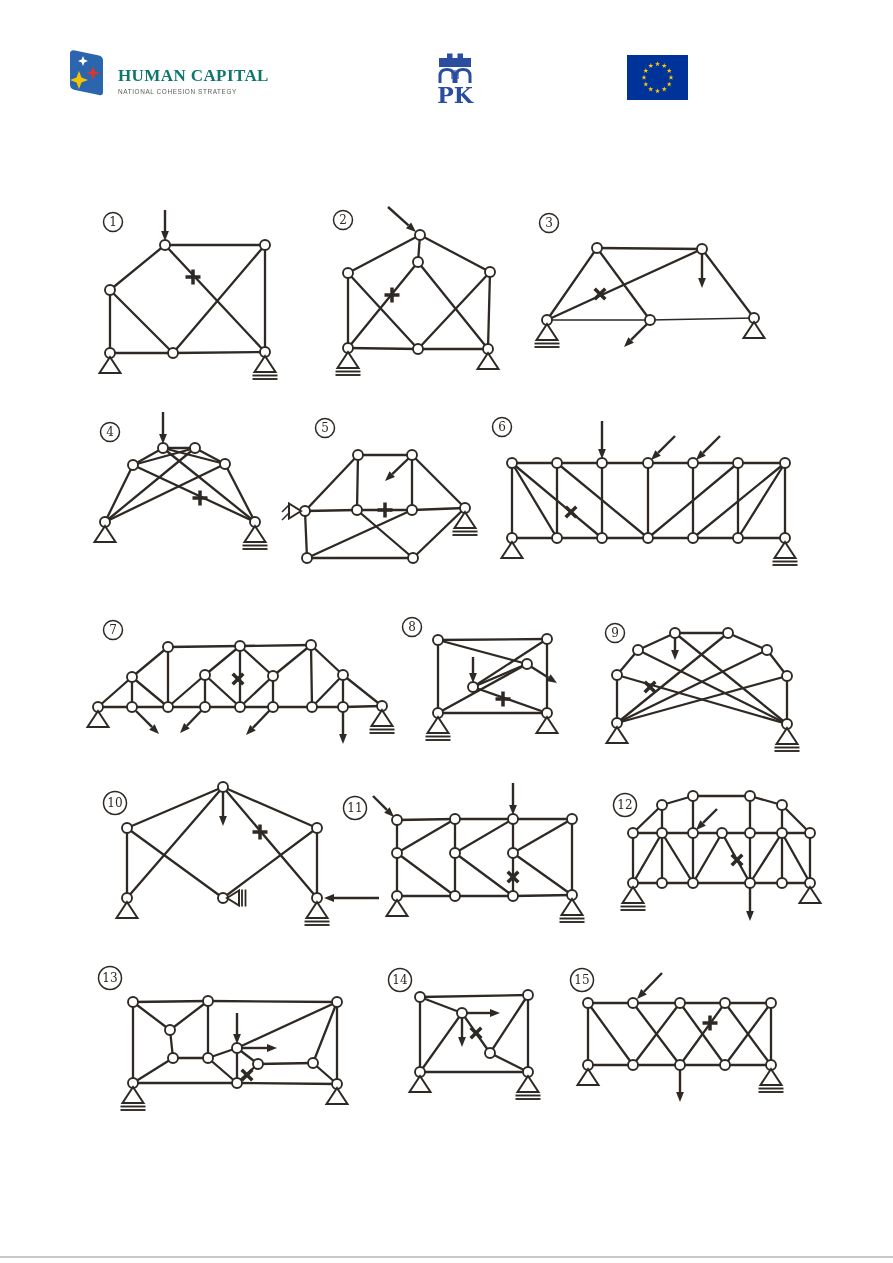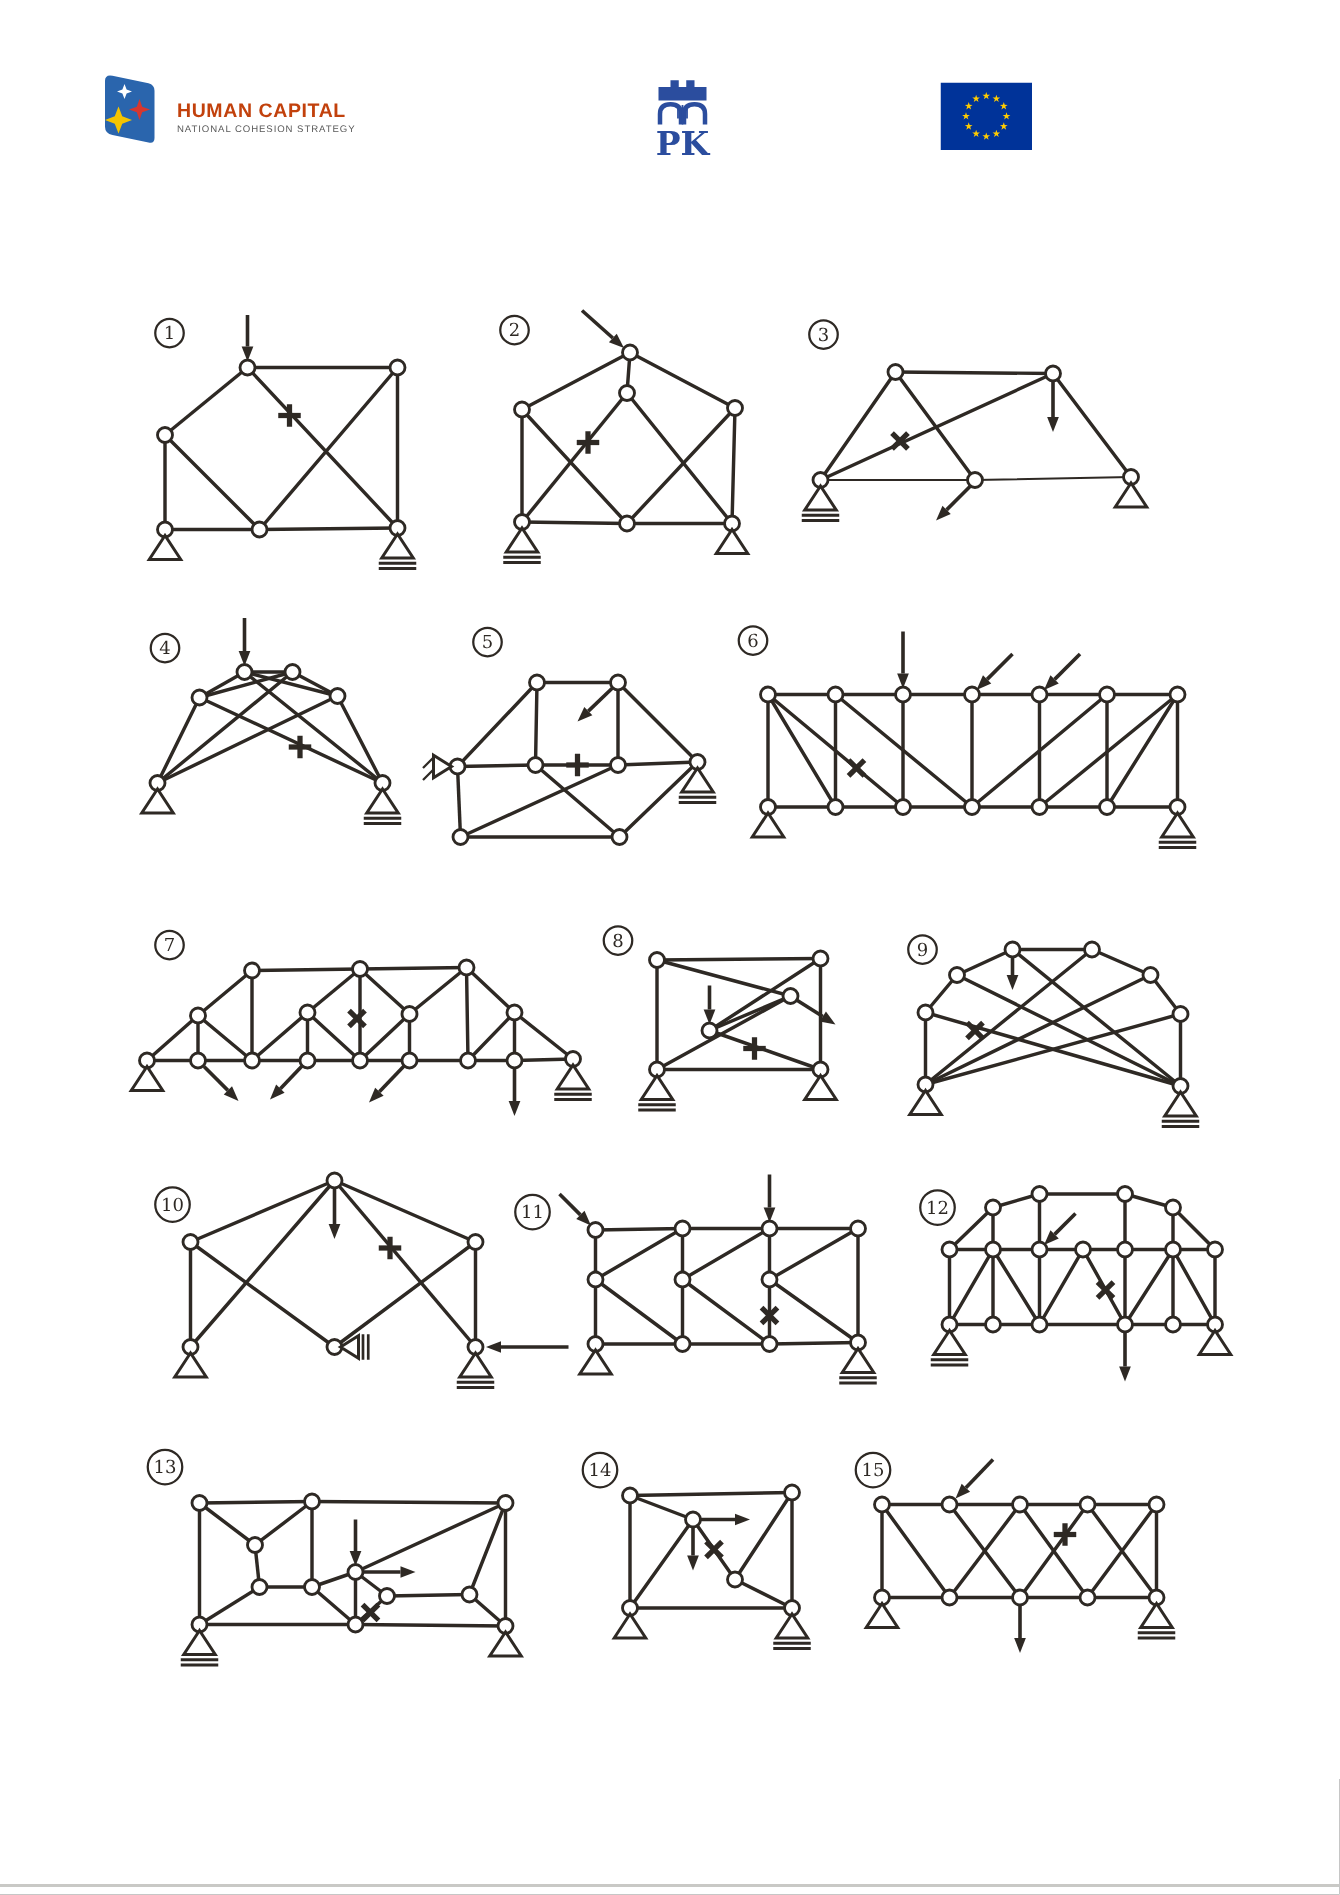--- a/index.html
+++ b/index.html
@@ -1,21 +1,21 @@
 <!DOCTYPE html>
 <html><head>
 <meta charset="utf-8">
 <style>
   html,body{margin:0;padding:0;background:#9a9a9a;}
   #page{position:relative;width:893px;height:1263px;background:#ffffff;overflow:hidden;
         font-family:"Liberation Sans", sans-serif;}
   
   .hc-logo{position:absolute;left:66px;top:46px;display:flex;align-items:flex-start;}
   .hc-text{margin-left:12px;margin-top:20px;}
-  .hc-title{font-size:13px;font-weight:bold;letter-spacing:.4px;color:#c2410c;}
+  .hc-title{font-size:17px;font-weight:bold;letter-spacing:.4px;color:#0f766e;font-family:Liberation Serif, serif;}
   .hc-sub{font-size:6.4px;letter-spacing:.62px;color:#5a5a5a;margin-top:2px;}
   .pk-logo{position:absolute;left:432px;top:52px;}
   .eu-logo{position:absolute;left:620px;top:55px;display:flex;align-items:flex-start;}
   .eu-text{width:142px;text-align:right;margin-top:5px;color:#3c3c3c;}
   .eu-l1{font-size:9.5px;font-weight:bold;letter-spacing:.2px;}
   .eu-l2,.eu-l3{font-size:9px;color:#4a4a4a;margin-top:1.5px;}
   .eu-flag{margin-left:7px;}
   #truss-canvas{position:absolute;left:0;top:0;}
   .bottom-edge{position:absolute;left:0;top:1256px;width:893px;height:2px;background:#c9c9c6;}
   text{user-select:none;}

